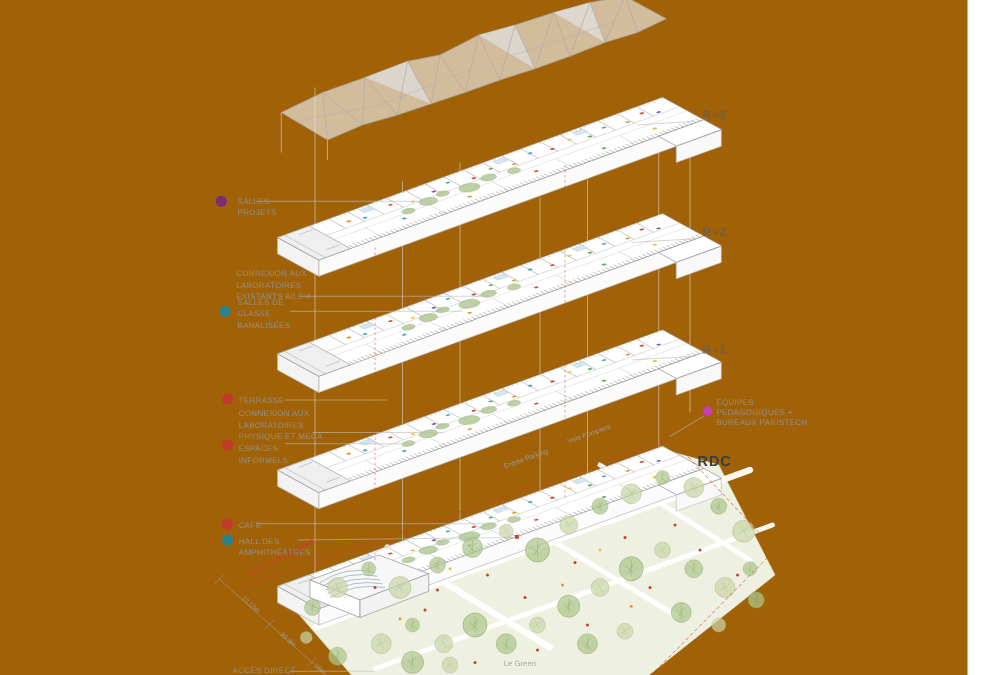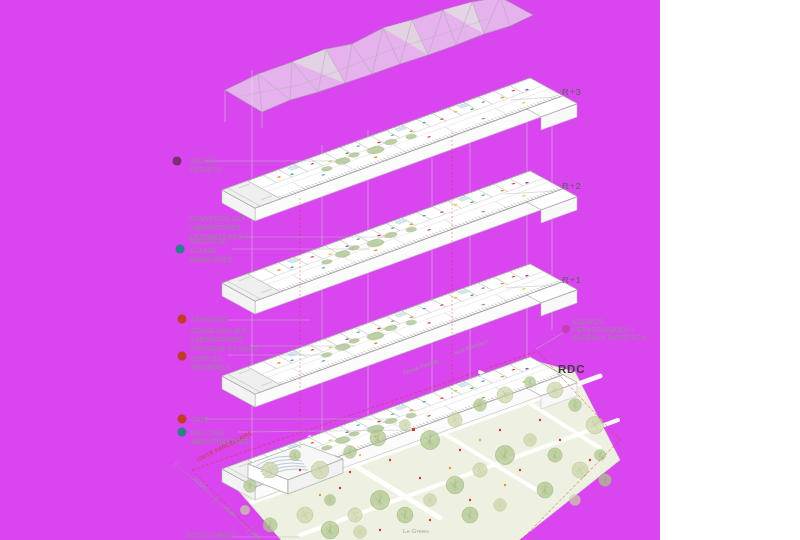--- a/index.html
+++ b/index.html
@@ -1,16 +1,16 @@
 <!DOCTYPE html>
 <html><head>
 <meta charset="utf-8">
 <style>
   html,body{margin:0;padding:0;background:#ffffff;}
-  #stage{position:relative;width:660px;height:540px;background:#d946ef;overflow:hidden;
+  #stage{position:relative;width:774px;height:540px;background:#a16207;overflow:hidden;
          font-family:"Liberation Sans",sans-serif;}
   svg{position:absolute;top:0;left:0;}
   text{font-family:"Liberation Sans",sans-serif;fill:#8a8a8a;}
   .ann{font-size:6.4px;letter-spacing:.25px;fill:#8f8f8f;}
   .lvl{font-size:9.5px;letter-spacing:.6px;fill:#5f5f5f;}
   .lvl-bold{font-size:11.5px;font-weight:bold;letter-spacing:.8px;fill:#3c3c3c;}
   .site{font-size:5.6px;fill:#9a9a9a;}
   .dim{font-size:5.2px;fill:#9a9a9a;}
   .red-label{font-size:5.6px;fill:#cf3b2a;letter-spacing:.3px;}
   .green-label{font-size:6.2px;fill:#a4ad94;}

